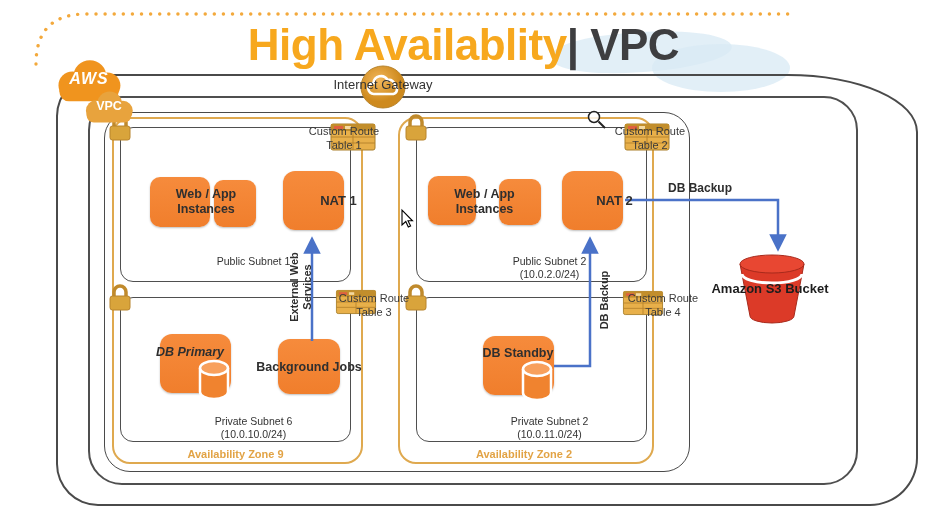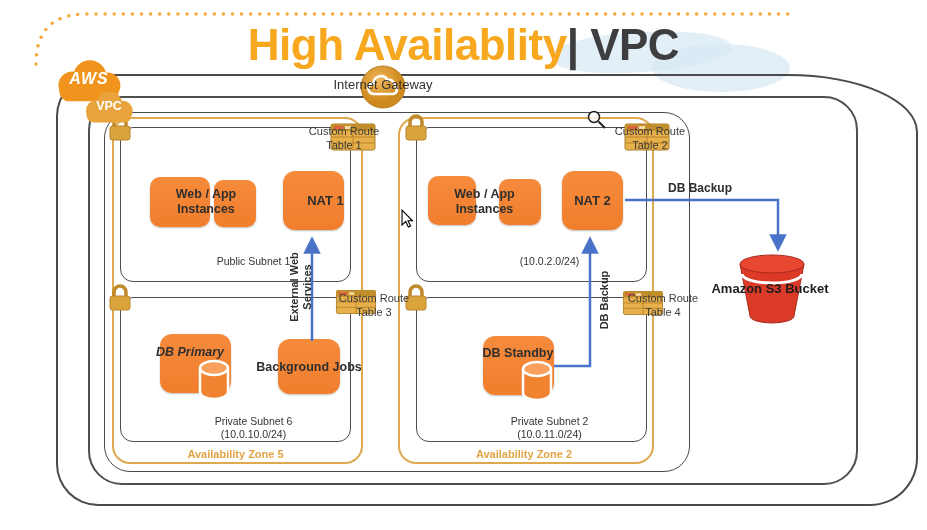--- a/index.html
+++ b/index.html
@@ -47,32 +47,33 @@
 
   <div class="title">
     <span class="hl">High Availablity</span><span class="sep">| VPC</span>
   </div>
 
   <div class="boundary aws-rect"></div>
   <div class="boundary vpc-rect"></div>
   <div class="boundary zones-rect"></div>
   <div class="az az1"></div>
   <div class="az az2"></div>
-  <div class="az-label" style="left:112px;top:448px;width:247px;">Availability Zone 5</div>
+  <div class="az-label" style="left:112px;top:448px;width:247px;">Availability Zone 9</div>
   <div class="az-label" style="left:398px;top:448px;width:252px;">Availability Zone 2</div>
 
   <div class="subnet ps1"></div>
   <div class="subnet prs1"></div>
   <div class="subnet ps2"></div>
   <div class="subnet prs2"></div>
 
   <div class="subnet-label" style="left:120px;top:255px;">
     <div>Public Subnet 1</div>
   </div>
   <div class="subnet-label" style="left:416px;top:255px;">
+    <div>Public Subnet 2</div>
     <div>(10.0.2.0/24)</div>
   </div>
   <div class="subnet-label" style="left:120px;top:415px;">
     <div>Private Subnet 6</div>
     <div>(10.0.10.0/24)</div>
   </div>
   <div class="subnet-label" style="left:416px;top:415px;">
     <div>Private Subnet 2</div>
     <div>(10.0.11.0/24)</div>
   </div>
@@ -179,40 +180,40 @@
   </svg>
   <div class="cloud-label" style="left:86px;top:99px;width:46px;font-size:12.5px;">VPC</div>
 
   <div class="obox" style="left:150px;top:177px;width:60px;height:50px;"></div>
   <div class="obox" style="left:214px;top:180px;width:42px;height:47px;border-radius:9px;"></div>
   <div class="obox-label two-line" style="left:150px;top:187px;width:112px;">
     <div>Web / App</div>
     <div>Instances</div>
   </div>
   <div class="obox" style="left:283px;top:171px;width:61px;height:59px;border-radius:12px;"></div>
-  <div class="obox-label nat-label" style="left:286px;top:193px;width:79px;">NAT 1</div>
+  <div class="obox-label nat-label" style="left:299px;top:193px;width:79px;">NAT 1</div>
 
   <div class="obox" style="left:160px;top:334px;width:71px;height:59px;border-radius:12px;"></div>
   <div class="obox-label one-line" style="left:140px;top:345px;width:100px;font-style:italic;">DB Primary</div>
   <svg class="icon" style="left:196px;top:358px;z-index:6;" width="36" height="44" viewBox="0 0 36 44">
     <path d="M4,10 v24 a14,7 0 0 0 28,0 v-24" fill="#F0832F" stroke="#FFF" stroke-width="2.5"></path>
     <ellipse cx="18" cy="10" rx="14" ry="7" fill="#F8A05C" stroke="#FFF" stroke-width="2.5"></ellipse>
   </svg>
 
   <div class="obox" style="left:278px;top:339px;width:62px;height:55px;border-radius:12px;"></div>
   <div class="obox-label one-line" style="left:244px;top:360px;width:130px;">Background Jobs</div>
 
   <div class="obox" style="left:428px;top:176px;width:48px;height:49px;"></div>
   <div class="obox" style="left:499px;top:179px;width:42px;height:46px;border-radius:9px;"></div>
   <div class="obox-label two-line" style="left:428px;top:187px;width:113px;">
     <div>Web / App</div>
     <div>Instances</div>
   </div>
   <div class="obox" style="left:562px;top:171px;width:61px;height:59px;border-radius:12px;"></div>
-  <div class="obox-label nat-label" style="left:562px;top:193px;width:61px;">NAT 2</div>
+  <div class="obox-label nat-label" style="left:562px;top:193px;width:61px;padding-left:22px;">NAT 2</div>
 
   <div class="obox" style="left:483px;top:336px;width:71px;height:59px;border-radius:12px;"></div>
   <div class="obox-label one-line" style="left:468px;top:346px;width:100px;">DB Standby</div>
   <svg class="icon" style="left:518px;top:359px;z-index:6;" width="38" height="44" viewBox="0 0 36 44">
     <path d="M4,10 v24 a14,7 0 0 0 28,0 v-24" fill="#F0832F" stroke="#FFF" stroke-width="2.5"></path>
     <ellipse cx="18" cy="10" rx="14" ry="7" fill="#F8A05C" stroke="#FFF" stroke-width="2.5"></ellipse>
   </svg>
 
   <svg class="icon" style="left:736px;top:252px;z-index:6;" width="72" height="76" viewBox="0 0 72 76">
     <path d="M4,12 L14,64 a22,7 0 0 0 44,0 L68,12" fill="#DC3A28" stroke="#A82A1C"></path>

